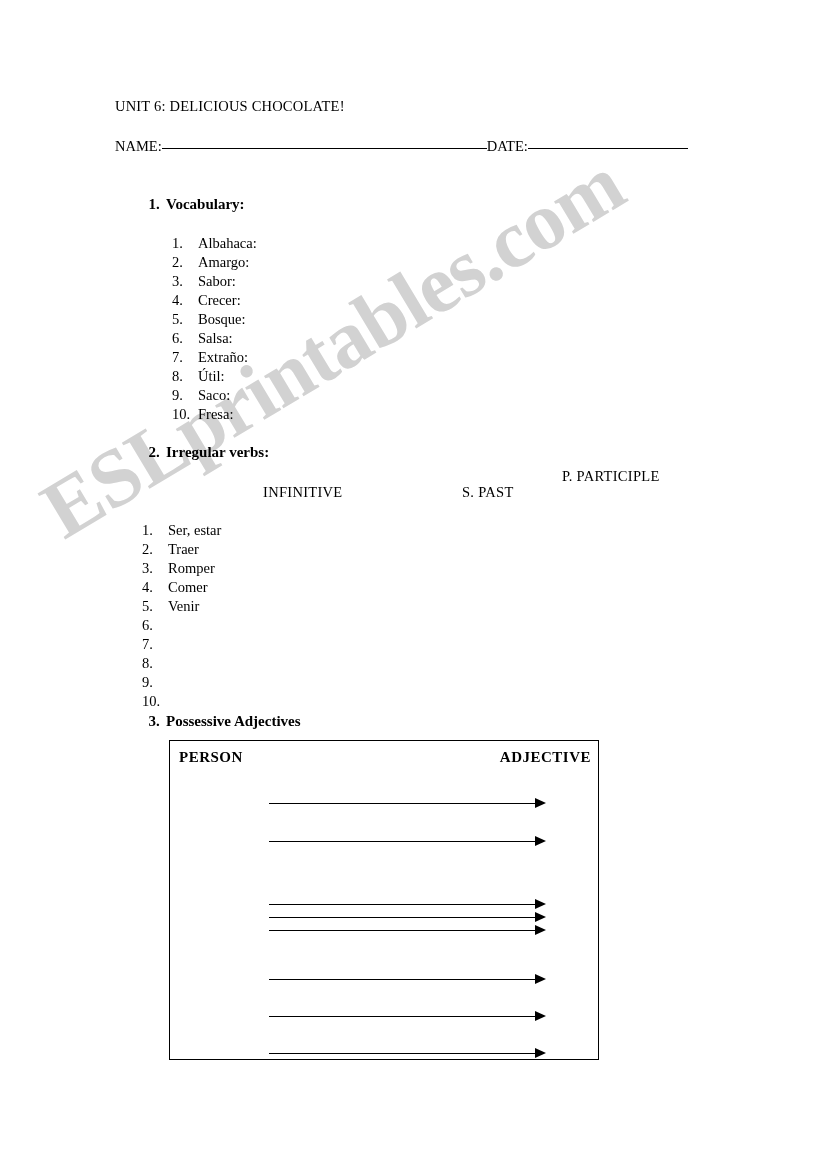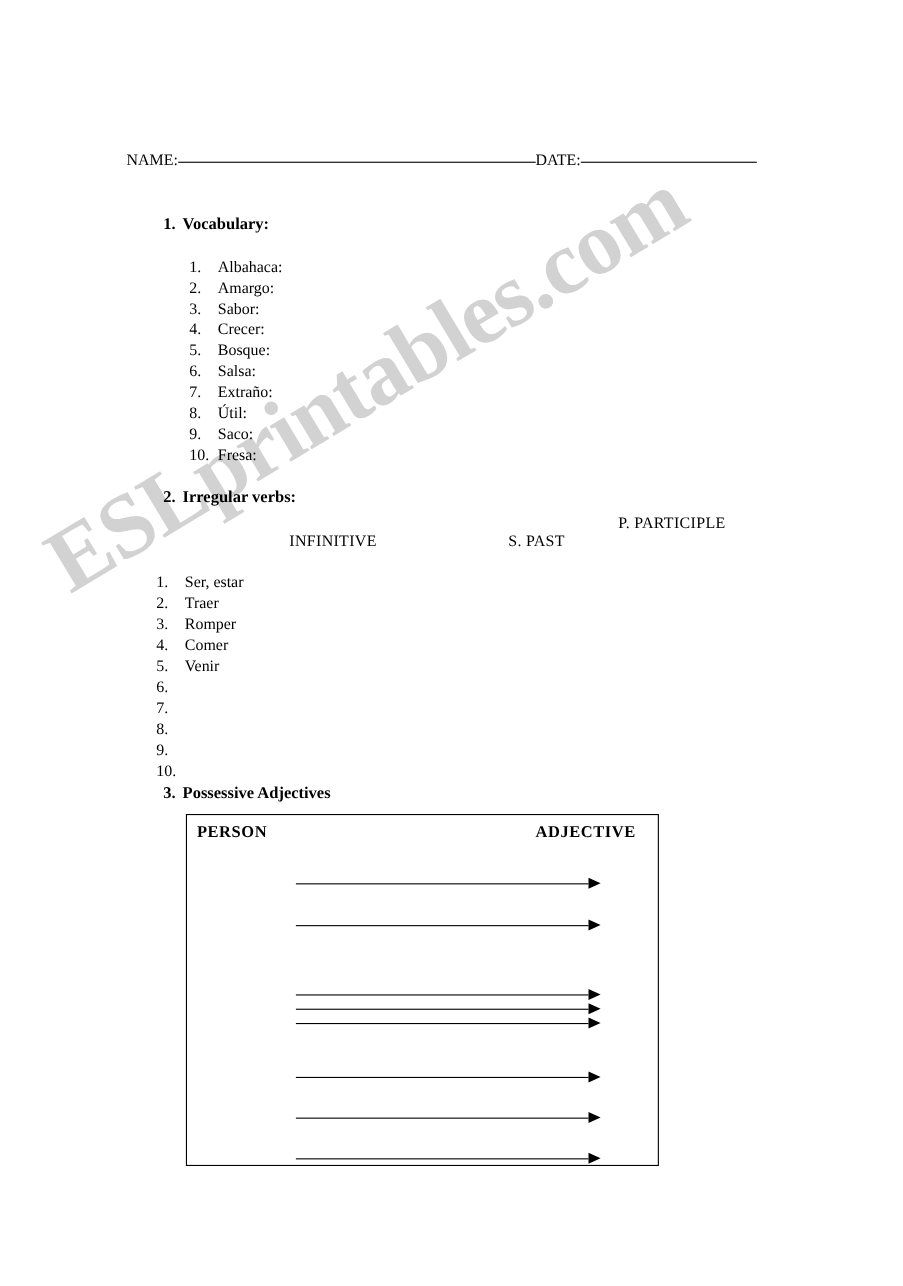--- a/index.html
+++ b/index.html
@@ -64,21 +64,21 @@
   #adj-box {
     position:absolute; left:169px; top:740px;
     width:430px; height:320px;
     border:1.4px solid #000; background:transparent;
   }
   #adj-box .hdr {
     position:absolute; top:8px;
     font-weight:bold; font-size:15px; letter-spacing:0.5px; white-space:nowrap;
   }
   #adj-box .hdr.person { left:9px; }
-  #adj-box .hdr.adjective { right:20px; }
+  #adj-box .hdr.adjective { right:7px; }
 
   .arrow { position:absolute; height:11px; }
   .arrow .shaft {
     position:absolute; left:0; top:5px;
     height:0; border-top:1.2px solid #000;
   }
   .arrow .head {
     position:absolute; top:0;
     width:0; height:0;
     border-top:5.5px solid transparent;
@@ -88,20 +88,21 @@
 </style>
 </head>
 <body>
 
 <div id="page">
 
   <div id="watermark">ESLprintables.com</div>
 
   <div id="content">
 
+    <div class="unit-title">UNIT 6: DELICIOUS CHOCOLATE!</div>
 
     <div class="namedate">
       <span class="lbl">NAME:</span><span class="rule name-rule"></span><span class="lbl">DATE:</span><span class="rule date-rule"></span>
     </div>
 
     <div class="section-head" style="left:142px; top:196px;">
       <span class="num">1.</span><span>Vocabulary:</span>
     </div>
 
     <div class="numlist" style="left:142px; top:234px;margin-left:30px;">

